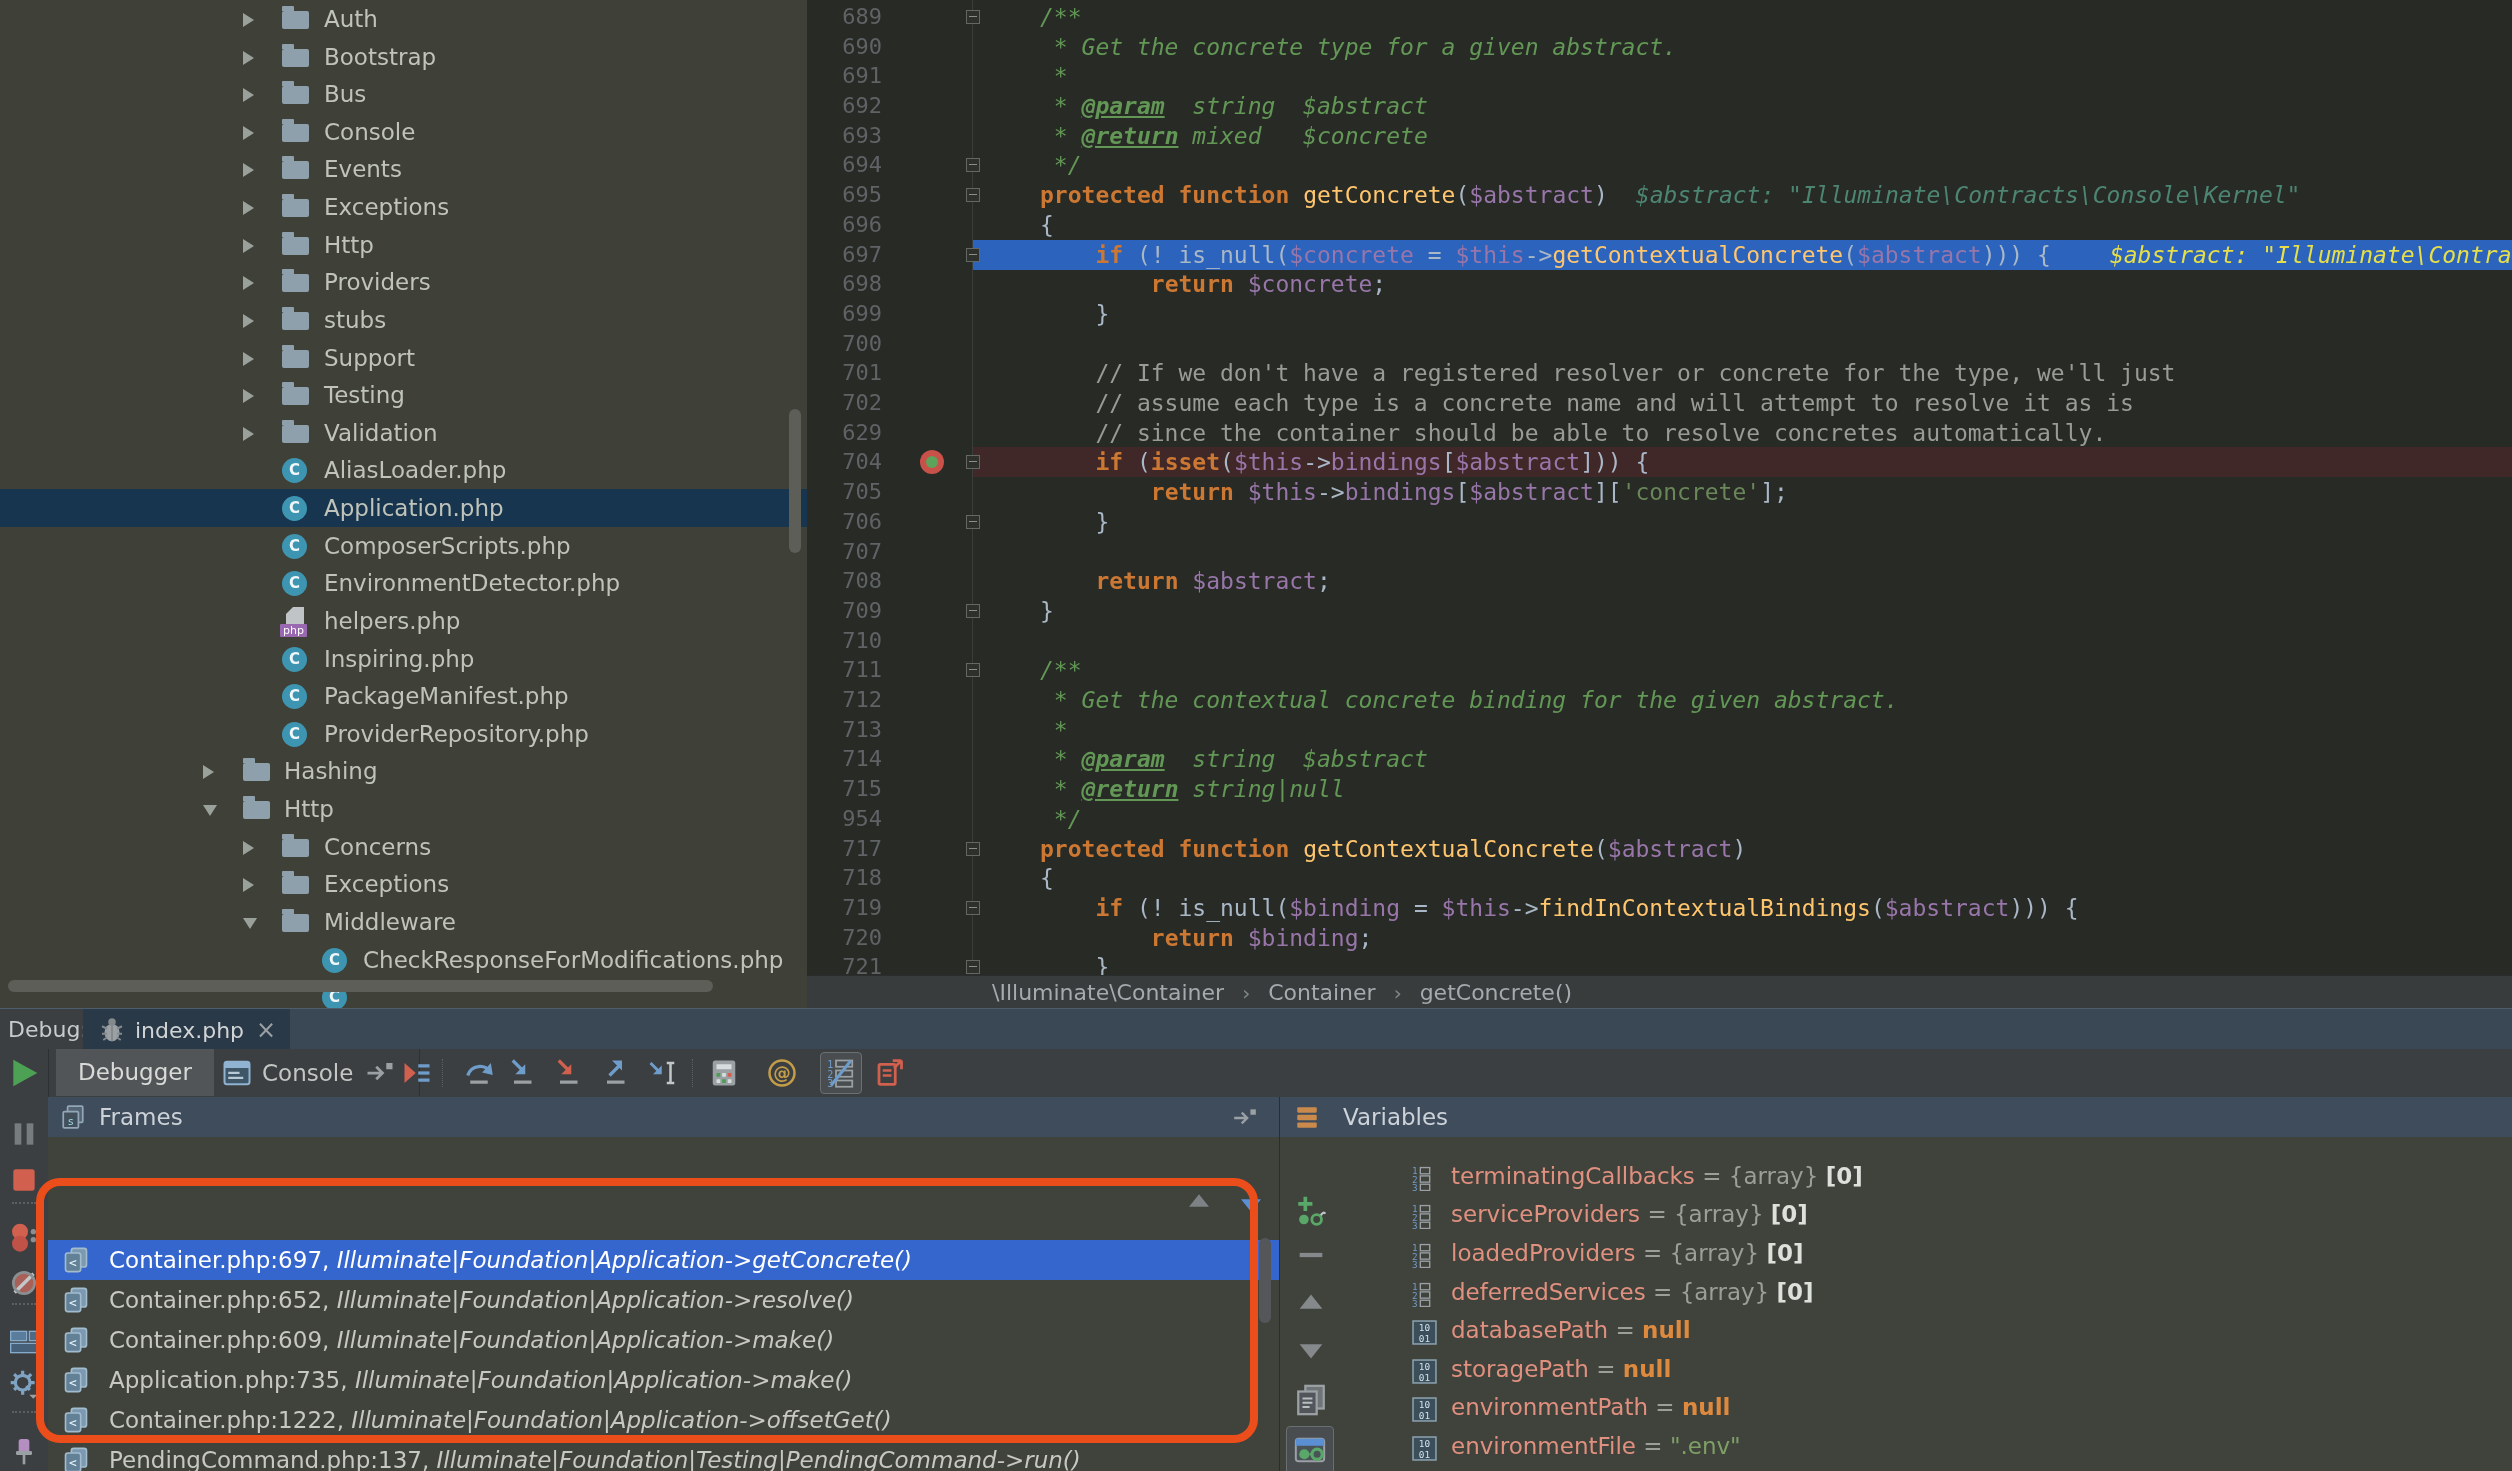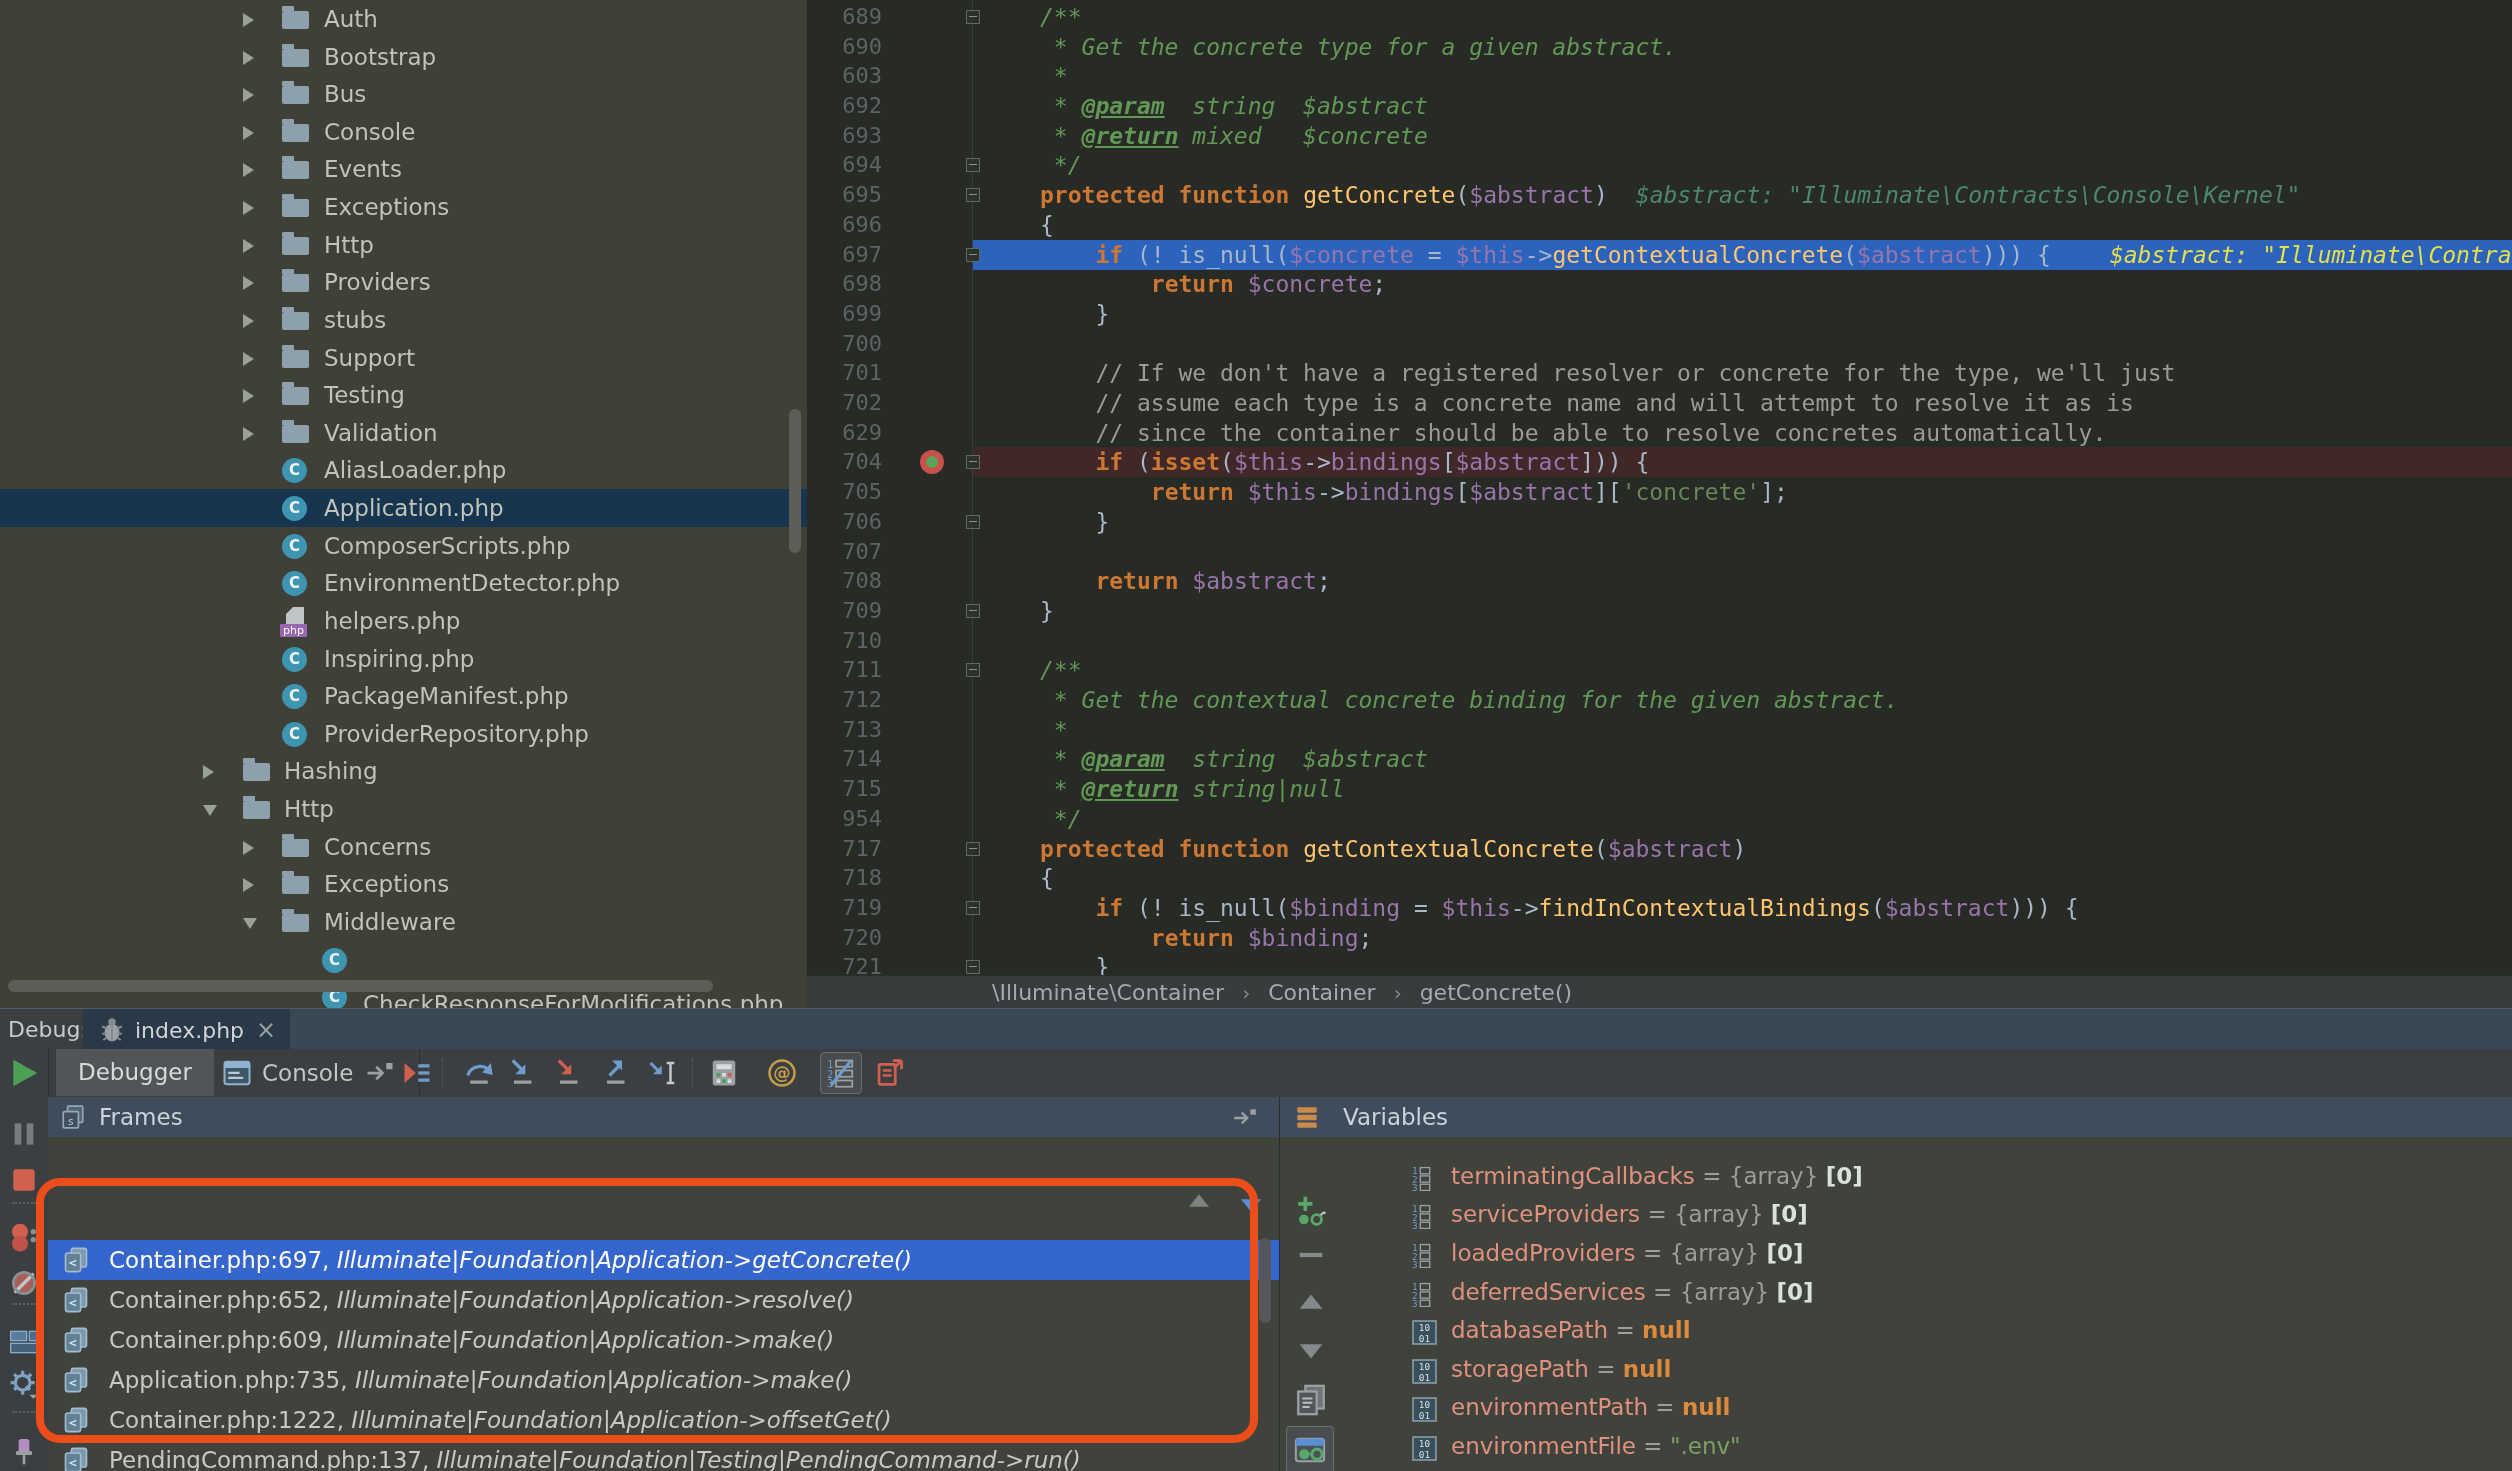--- a/index.html
+++ b/index.html
@@ -230,38 +230,38 @@
           <span class="ico-folder" style="left: 282px;"></span>
           <span class="tlabel" style="left: 324px;">Exceptions</span>
         </div>
         <div class="trow" style="top: 903px;">
           <span class="tarrow e" style="left: 243px;"></span>
           <span class="ico-folder" style="left: 282px;"></span>
           <span class="tlabel" style="left: 324px;">Middleware</span>
         </div>
         <div class="trow" style="top: 941px;">
           <span class="ico-class" style="left: 322px;">C</span>
-          <span class="tlabel" style="left: 363px; margin-top: 44px;">CheckResponseForModifications.php</span>
+          <span class="tlabel" style="left: 363px;">CheckResponseForModifications.php</span>
         </div>
         <div class="trow" style="top: 978px;">
           <span class="ico-class" style="left: 322px;">C</span>
           <span class="tlabel" style="left: 363px;"></span>
         </div>
       </div>
     <div class="sbar" style="left:789px;top:409px;width:12px;height:144px"></div>
     <div class="sbar" style="left:8px;top:980px;width:705px;height:12px"></div>
   </div>
   <div id="panel-divider"></div>
 
   <div id="editor">
     <div id="fold-line"></div>
     <div id="code-lines">
         <div class="cline" style="top: 2px;"><span class="lnum">689</span><span class="fmark"></span><span class="ccode"><span class="sd">/**</span></span></div>
         <div class="cline" style="top: 32px;"><span class="lnum">690</span><span class="ccode"><span class="sd"> * Get the concrete type for a given abstract.</span></span></div>
-        <div class="cline" style="top: 61px;"><span class="lnum">603</span><span class="ccode"><span class="sd"> *</span></span></div>
+        <div class="cline" style="top: 61px;"><span class="lnum">691</span><span class="ccode"><span class="sd"> *</span></span></div>
         <div class="cline" style="top: 91px;"><span class="lnum">692</span><span class="ccode"><span class="sd"> * </span><span class="sg">@param</span><span class="sd">  string  $abstract</span></span></div>
         <div class="cline" style="top: 121px;"><span class="lnum">693</span><span class="ccode"><span class="sd"> * </span><span class="sg">@return</span><span class="sd"> mixed   $concrete</span></span></div>
         <div class="cline" style="top: 150px;"><span class="lnum">694</span><span class="fmark"></span><span class="ccode"><span class="sd"> */</span></span></div>
         <div class="cline" style="top: 180px;"><span class="lnum">695</span><span class="fmark"></span><span class="ccode"><span class="sk">protected</span><span class="st"> </span><span class="sk">function</span><span class="st"> </span><span class="sf">getConcrete</span><span class="st">(</span><span class="sv">$abstract</span><span class="st">)</span><span class="hintT">$abstract: "Illuminate\Contracts\Console\Kernel"</span></span></div>
         <div class="cline" style="top: 210px;"><span class="lnum">696</span><span class="ccode"><span class="st">{</span></span></div>
         <div class="cline" style="top: 240px;"><div class="cbar exec"></div><span class="lnum">697</span><span class="fmark"></span><span class="ccode"><span class="st">    </span><span class="sk">if</span><span class="st"> (! is_null(</span><span class="sv">$concrete</span><span class="st"> = </span><span class="sv">$this</span><span class="st">-&gt;</span><span class="sf">getContextualConcrete</span><span class="st">(</span><span class="sv">$abstract</span><span class="st">))) {</span><span class="hintY">$abstract: "Illuminate\Contract</span></span></div>
         <div class="cline" style="top: 269px;"><span class="lnum">698</span><span class="ccode"><span class="st">        </span><span class="sk">return</span><span class="st"> </span><span class="sv">$concrete</span><span class="st">;</span></span></div>
         <div class="cline" style="top: 299px;"><span class="lnum">699</span><span class="ccode"><span class="st">    }</span></span></div>
         <div class="cline" style="top: 329px;"><span class="lnum">700</span><span class="ccode"></span></div>
         <div class="cline" style="top: 358px;"><span class="lnum">701</span><span class="ccode"><span class="sc">    // If we don't have a registered resolver or concrete for the type, we'll just</span></span></div>

